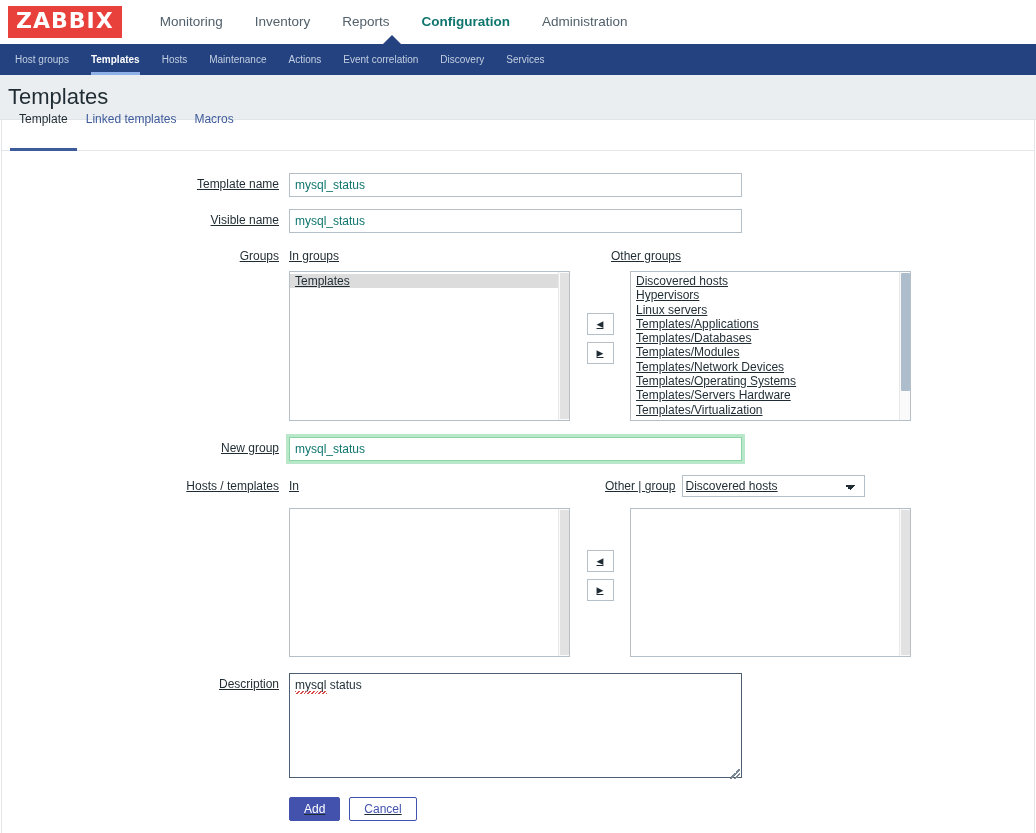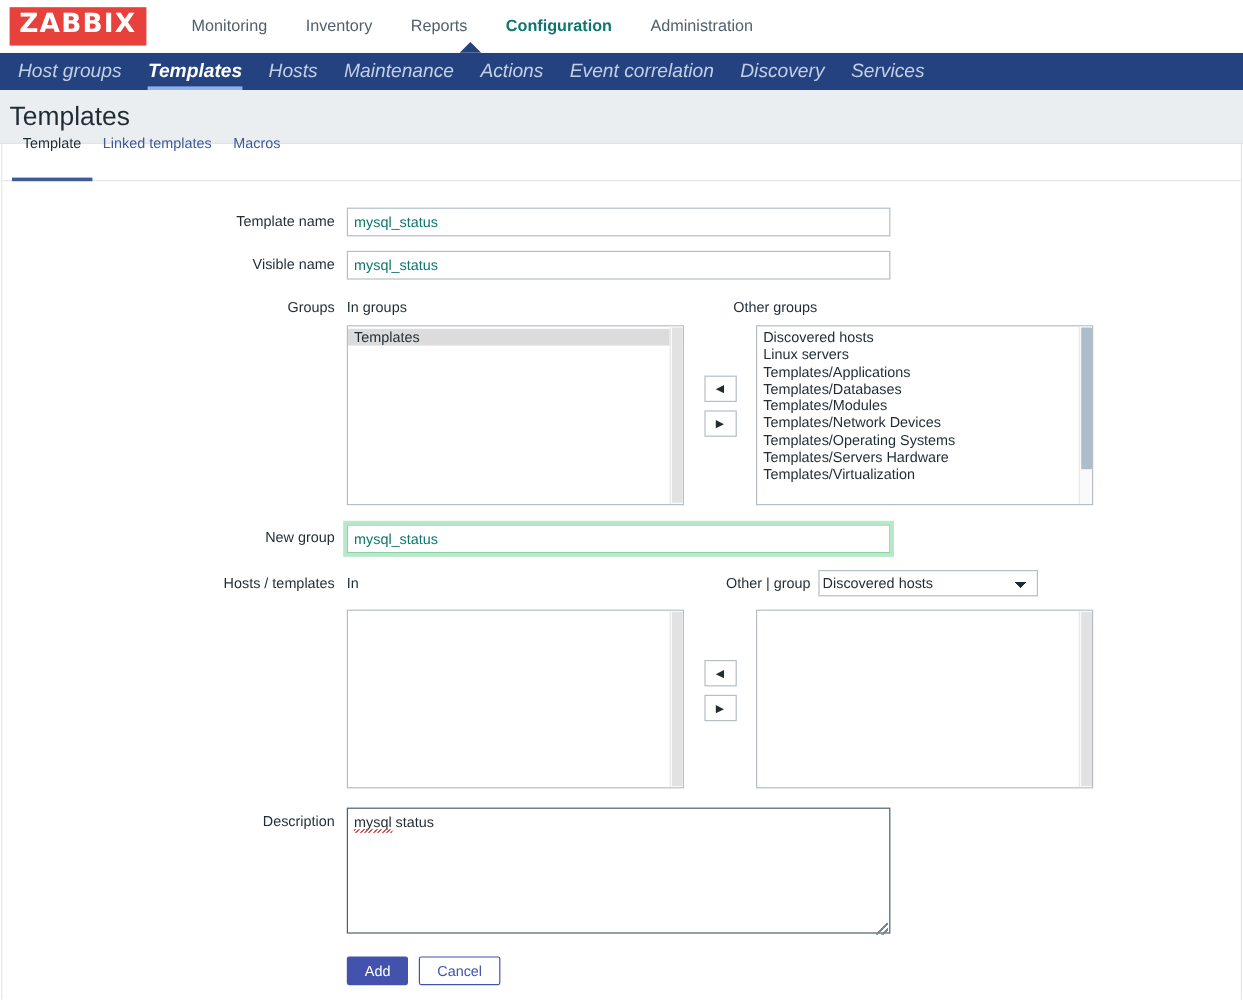--- a/index.html
+++ b/index.html
@@ -58,26 +58,25 @@
   .subnav {
     height: 31px;
     background: #23427f;
     display: flex;
     align-items: center;
     padding-left: 4px;
   }
   .subnav a {
     color: #c3cfe3;
     text-decoration: none;
-    font-size: 16px;
+    font-size: 10px;
     padding: 0 11px;
     line-height: 31px;
     position: relative;
     white-space: nowrap;
-    font-style: italic;
   }
   .subnav a.active { color: #ffffff; font-weight: bold; }
   .subnav a.active::after {
     content: "";
     position: absolute;
     left: 11px; right: 11px; bottom: 0;
     height: 3px;
     background: #8fb1e8;
   }
 
@@ -123,21 +122,21 @@
   .tabs a.active::after {
     content: "";
     position: absolute;
     left: 0; right: 0; bottom: -1px;
     height: 3px;
     background: #3d5a9a;
   }
 
   
   .form { padding-top: 22px; }
-  .row { display: flex; margin-bottom: 12px; }
+  .row { display: flex; margin-bottom: 12px; text-decoration: underline; }
   .lbl {
     width: 287px;
     text-align: right;
     padding-right: 10px;
     padding-top: 4px;
     font-size: 12px;
     color: #1f2c33;
     flex: none;
   }
   .fld { flex: 1; }
@@ -379,20 +378,21 @@
           </div>
 
           <div class="arrows">
             <button class="arrowbtn">◀</button>
             <button class="arrowbtn">▶</button>
           </div>
 
           <div class="listbox">
             <div class="inner">
               <div class="opt">Discovered hosts</div>
+              <div class="opt">Hypervisors</div>
               <div class="opt">Linux servers</div>
               <div class="opt">Templates/Applications</div>
               <div class="opt">Templates/Databases</div>
               <div class="opt">Templates/Modules</div>
               <div class="opt">Templates/Network Devices</div>
               <div class="opt">Templates/Operating Systems</div>
               <div class="opt">Templates/Servers Hardware</div>
               <div class="opt">Templates/Virtualization</div>
             </div>
             <div class="sbar">

